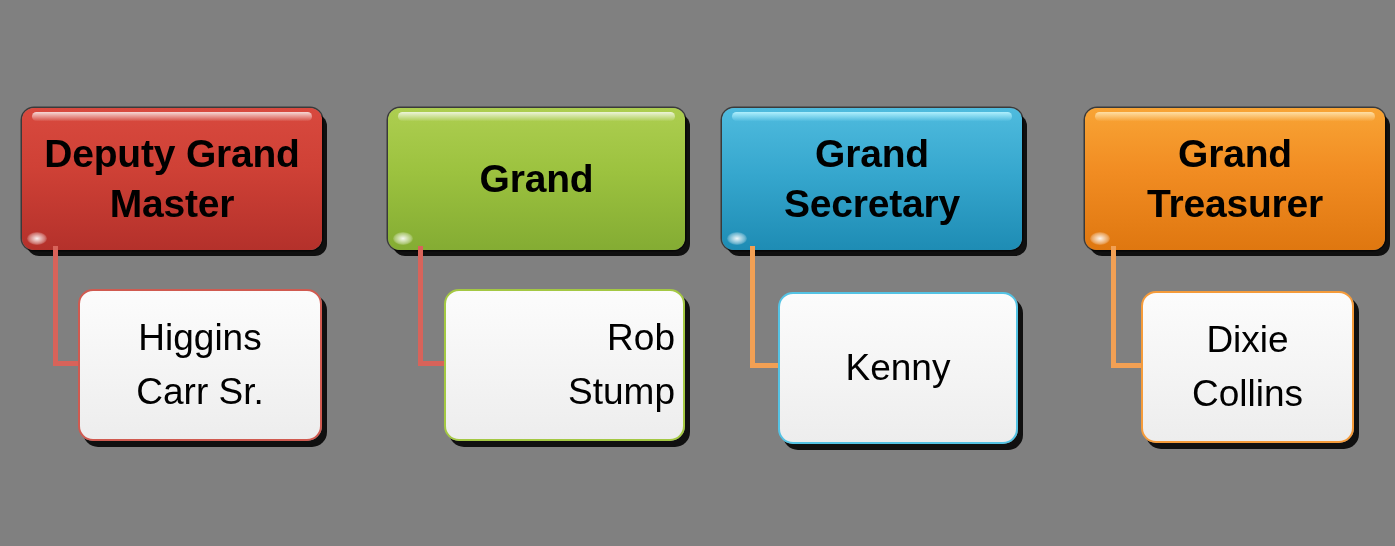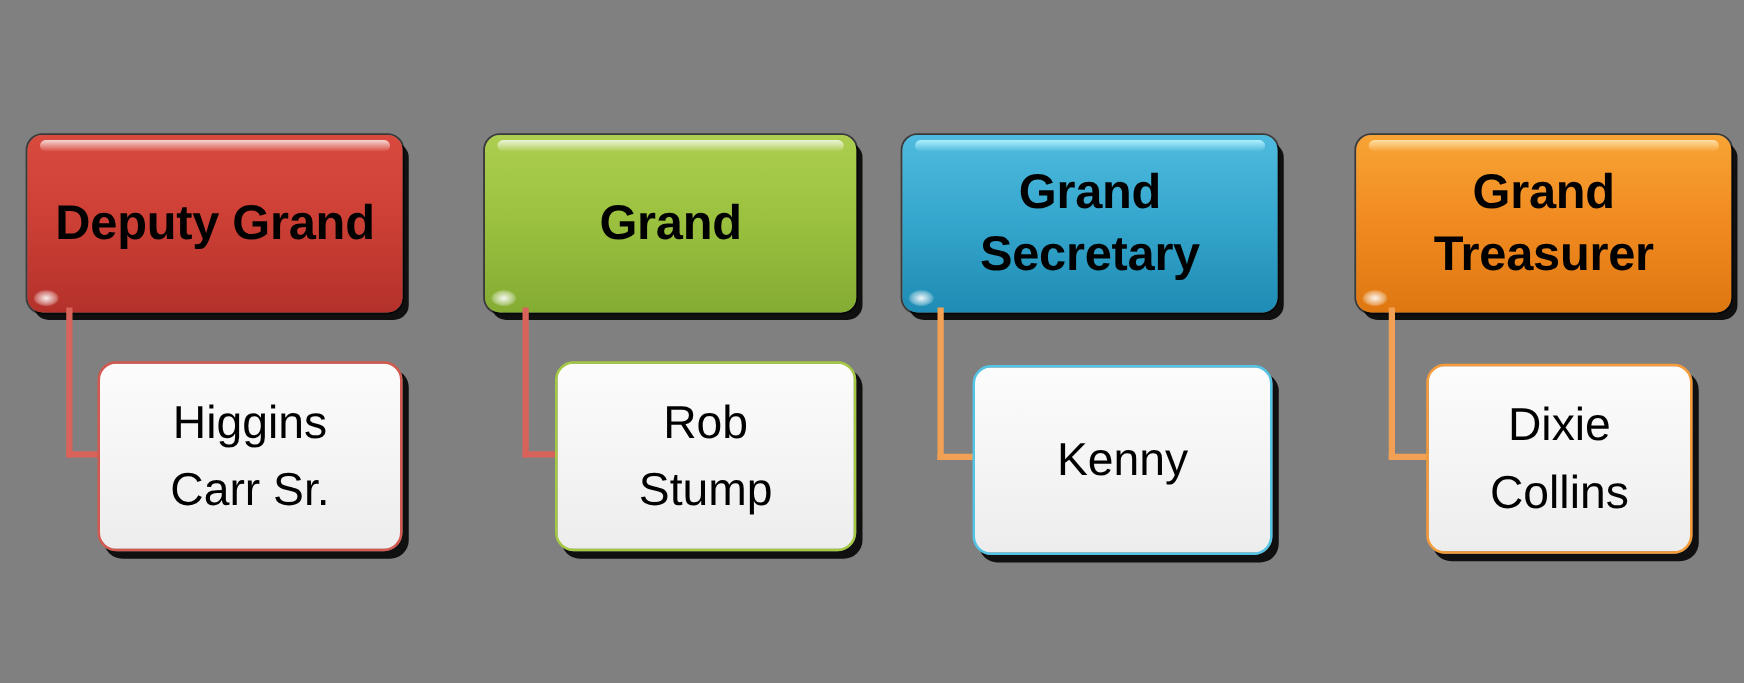--- a/index.html
+++ b/index.html
@@ -117,21 +117,21 @@
     color: #000000;
     font-weight: normal;
     font-size: 37px;
     line-height: 1.45;
     padding: 4px 8px;
     box-shadow:
        5px 6px 0 0 rgba(0,0,0,0.88);
     z-index: 3;
   }
   .name-red    { border: 2.5px solid #D05A50; }
-  .name-green  { border: 2.5px solid #A4C843; }
+  .name-green  { border: 2.5px solid #A4C843; align-items: flex-end; }
   .name-blue   { border: 2.5px solid #54C3E4; }
   .name-orange { border: 2.5px solid #F59B3A; }
 
   .name-line { display: block; white-space: nowrap; }
 
   
   .connector {
     position: absolute;
     z-index: 1;
     pointer-events: none;
@@ -160,20 +160,21 @@
   <div class="group" style="left:22px; width:330px;">
 
     <div class="connector conn-red" style="left:31px; top:246px; width:52px; height:120px;">
       <div class="conn-v"></div>
       <div class="conn-h" style="width:52px;"></div>
     </div>
 
     <div class="role-box role-red" style="width:300px;">
       <span class="role-label">
         <span class="name-line">Deputy Grand</span>
+        <span class="name-line">Master</span>
       </span>
     </div>
 
     <div class="name-box name-red" style="left:56px; width:244px;">
       <span class="name-line">Higgins</span>
       <span class="name-line">Carr Sr.</span>
     </div>
   </div>
 
   <div class="group" style="left:388px; width:310px;">

